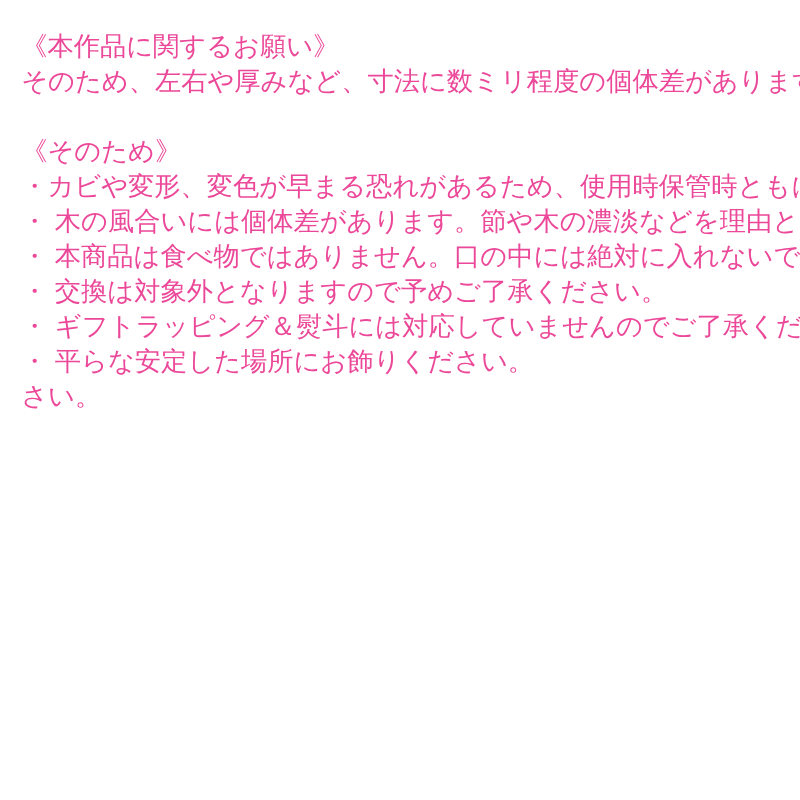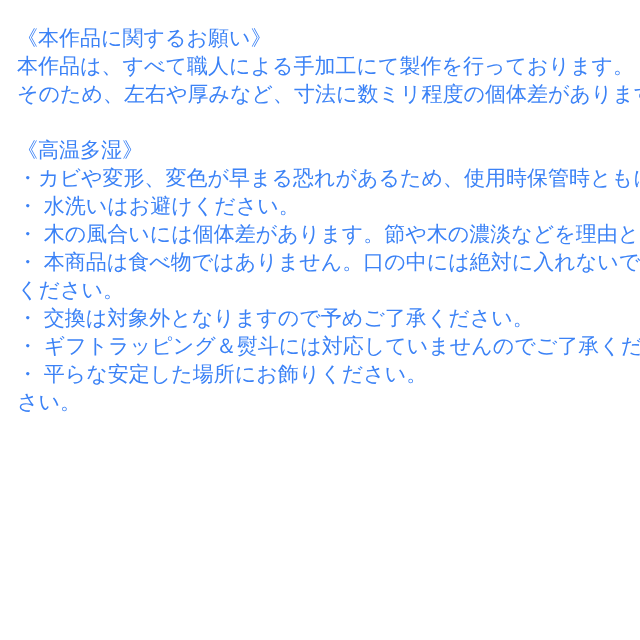--- a/index.html
+++ b/index.html
@@ -27,36 +27,33 @@
     white-space: nowrap;
     letter-spacing: 0;
   }
   .section-gap {
     height: 28px;
   }
 </style>
 </head>
 <body style="background: rgb(255, 255, 255);">
 
-<div class="page" style="color: #3b82f6;">
+<div class="page" style="color: #ec4899;">
 
   <section>
     <div class="line">《本作品に関するお願い》</div>
-    <div class="line">本作品は、すべて職人による手加工にて製作を行っております。</div>
     <div class="line">そのため、左右や厚みなど、寸法に数ミリ程度の個体差があります。</div>
   </section>
 
   <div class="section-gap"></div>
 
   <section>
-    <div class="line">《高温多湿》</div>
+    <div class="line">《そのため》</div>
     <div class="line">・カビや変形、変色が早まる恐れがあるため、使用時保管時ともに、</div>
-    <div class="line">・ 水洗いはお避けください。</div>
     <div class="line">・ 木の風合いには個体差があります。節や木の濃淡などを理由と</div>
     <div class="line">・ 本商品は食べ物ではありません。口の中には絶対に入れないで</div>
-    <div class="line">ください。</div>
     <div class="line">・ 交換は対象外となりますので予めご了承ください。</div>
     <div class="line">・ ギフトラッピング＆熨斗には対応していませんのでご了承くだ</div>
     <div class="line">・ 平らな安定した場所にお飾りください。</div>
     <div class="line">さい。</div>
   </section>
 
 </div>
 
 </body></html>

